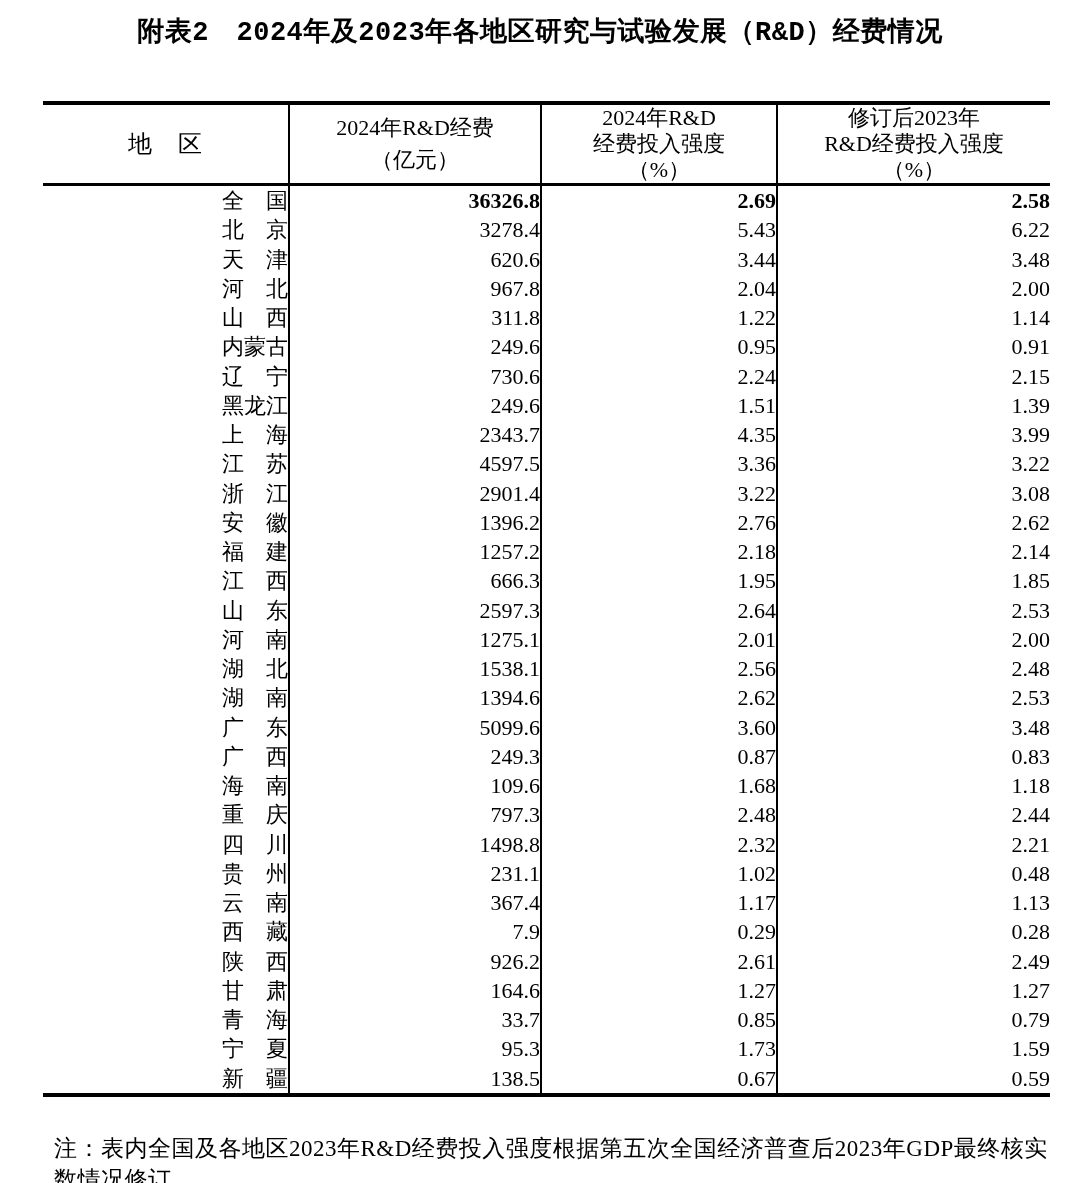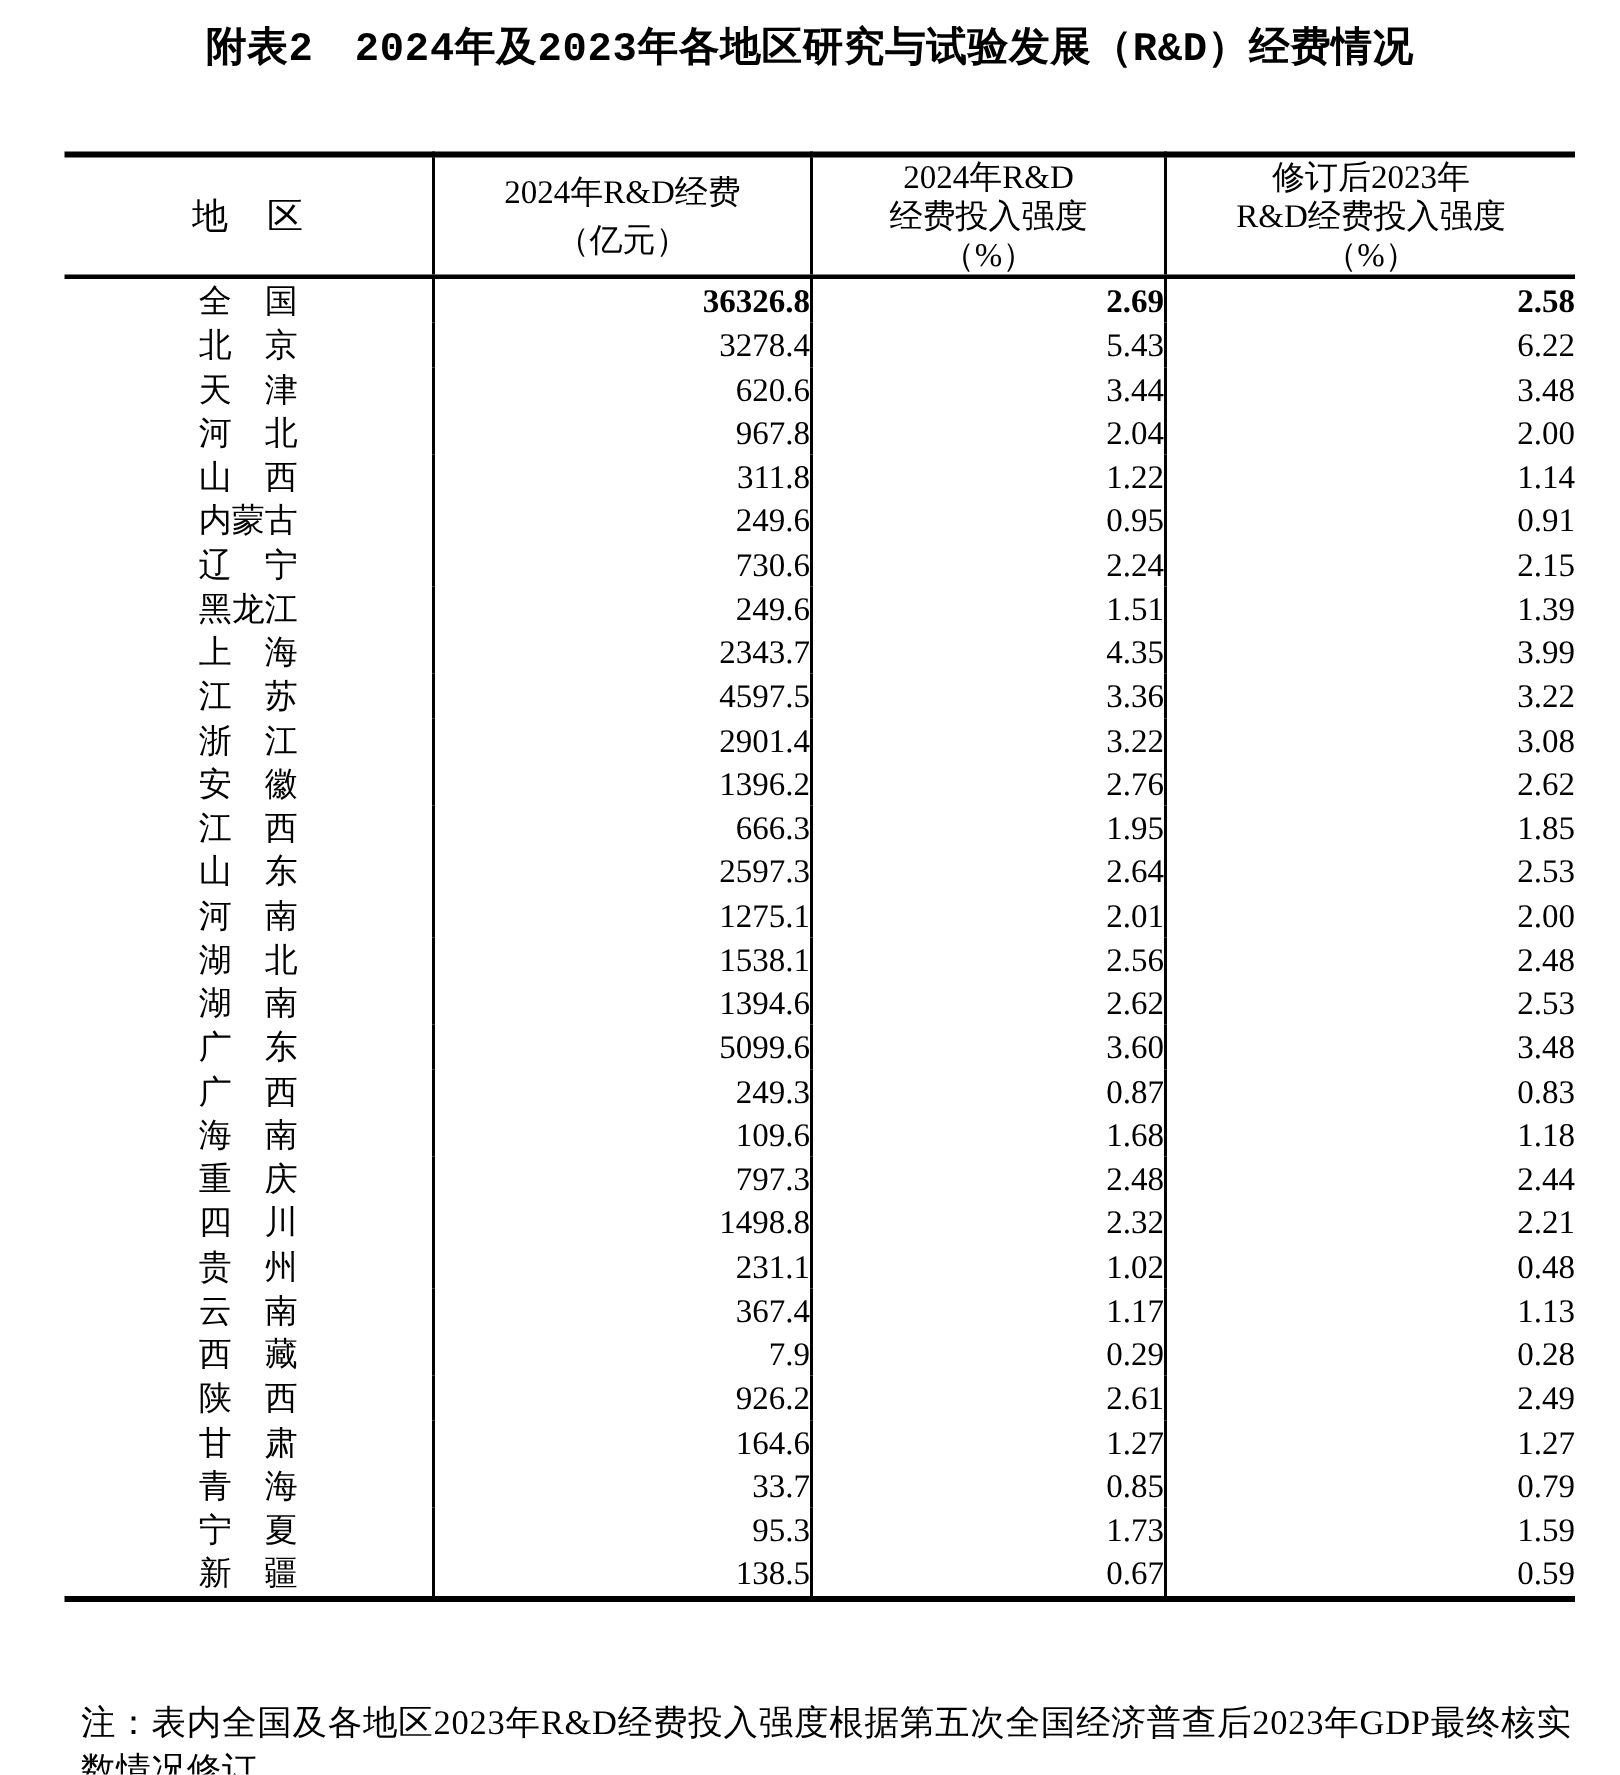--- a/index.html
+++ b/index.html
@@ -48,21 +48,21 @@
   .rd-table tbody td {
     height: 29.25px;
     line-height: 29.25px;
     font-size: 22px;
     padding: 0;
     white-space: nowrap;
     overflow: hidden;
   }
   td.region {
     font-size: 24px;
-    text-align: center;
+    text-align: right;
     padding-left: 118px;
     margin-left: 28px;
   }
   td.num {
     text-align: right;
     padding-right: 13px;
   }
   tbody tr:first-of-type td.num { font-weight: bold; padding-left: 32px; }
   .footnote {
     position: absolute;
@@ -192,20 +192,26 @@
           <td class="num">3.08</td>
         </tr>
 
         <tr>
           <td class="region">安　徽</td>
           <td class="num">1396.2</td>
           <td class="num">2.76</td>
           <td class="num">2.62</td>
         </tr>
 
+        <tr>
+          <td class="region">福　建</td>
+          <td class="num">1257.2</td>
+          <td class="num">2.18</td>
+          <td class="num">2.14</td>
+        </tr>
 
         <tr>
           <td class="region">江　西</td>
           <td class="num">666.3</td>
           <td class="num">1.95</td>
           <td class="num">1.85</td>
         </tr>
 
         <tr>
           <td class="region">山　东</td>

